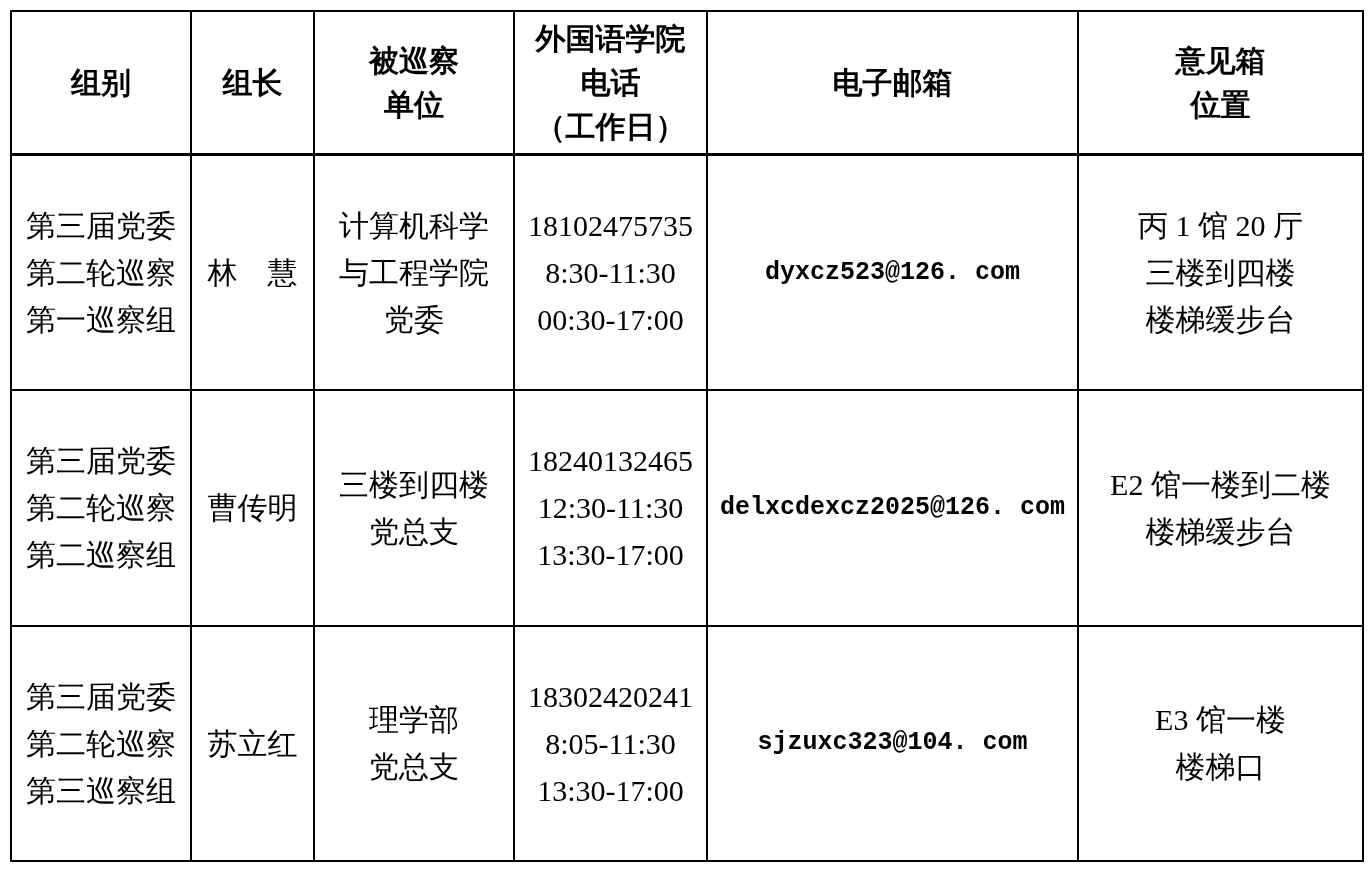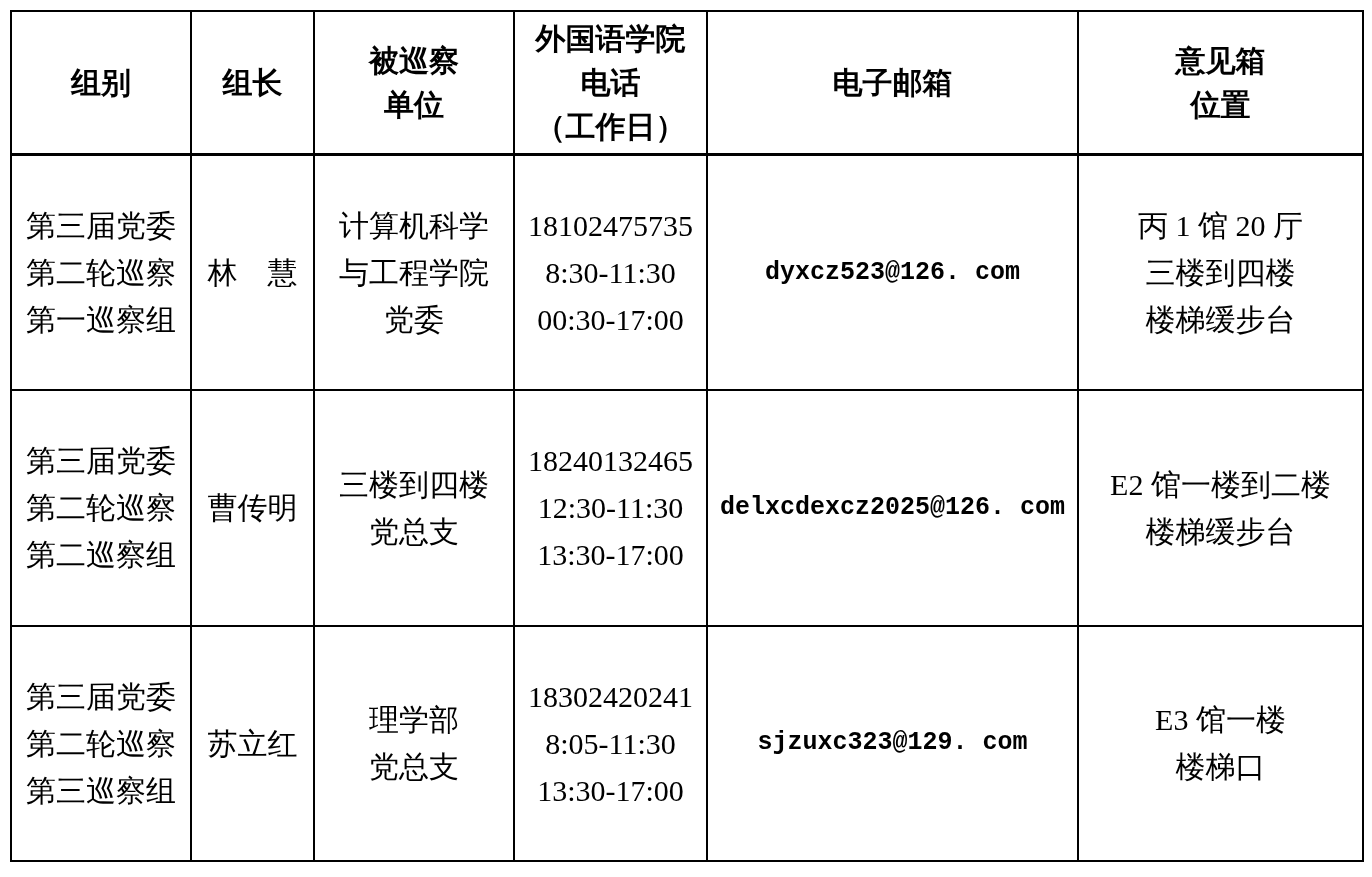--- a/index.html
+++ b/index.html
@@ -117,19 +117,19 @@
       <tr>
         <td>第三届党委
 第二轮巡察
 第三巡察组</td>
         <td>苏立红</td>
         <td>理学部
 党总支</td>
         <td>18302420241
 8:05-11:30
 13:30-17:00</td>
-        <td class="email-cell">sjzuxc323@129. com</td>
+        <td class="email-cell">sjzuxc323@104. com</td>
         <td>E3 馆一楼
 楼梯口</td>
       </tr>
     </tbody>
   </table>
 </div>
 
 </body></html>

